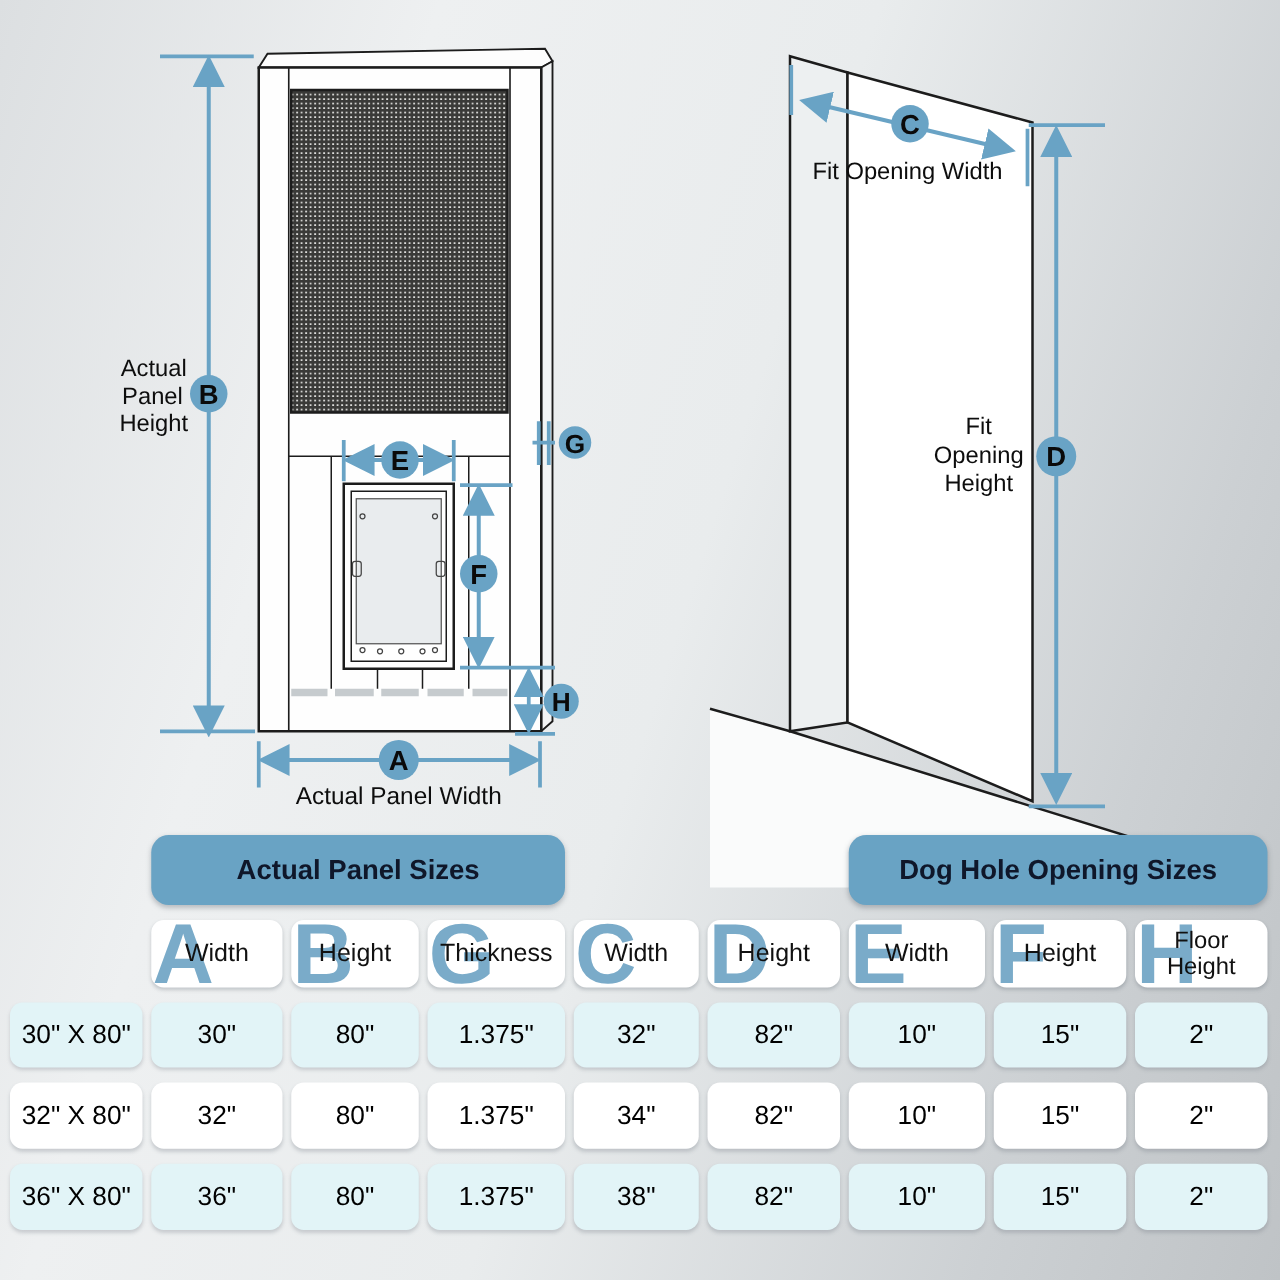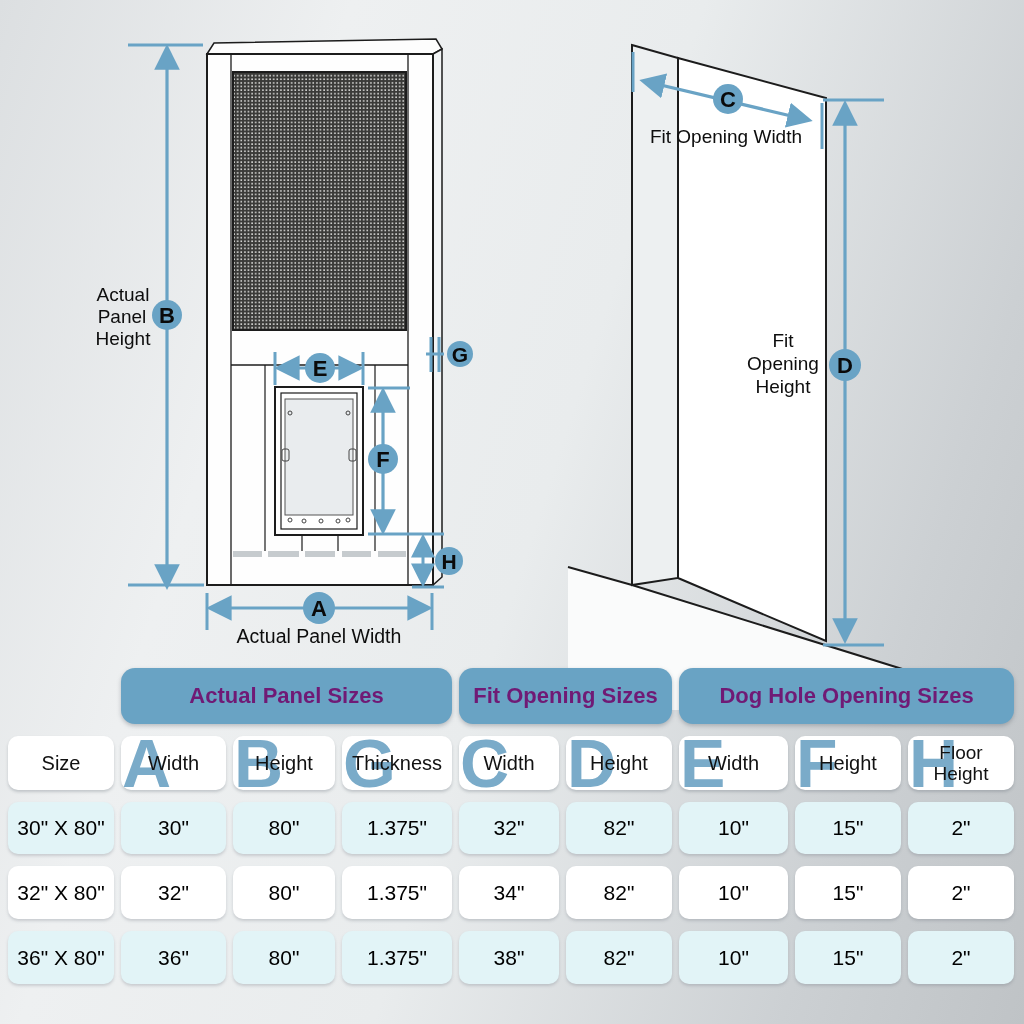--- a/index.html
+++ b/index.html
@@ -5,21 +5,21 @@
   html,body{margin:0;padding:0;}
   body{width:1024px;height:1024px;overflow:hidden;
        font-family:"Liberation Sans",sans-serif;
        background:linear-gradient(108deg,#dcdfe1 0%,#eef0f1 26%,#e9eced 52%,#ccd0d3 82%,#bfc3c6 100%);}
   .stage{position:relative;width:1024px;height:1024px;}
   svg{position:absolute;left:0;top:0;z-index:1;}
   .tbl{position:absolute;left:8px;top:668px;width:1006px;z-index:2;display:grid;
        grid-template-columns:106px 105px 102px 110px 100px 106px 109px 106px 106px;
        grid-template-rows:56px 54px 52px 53px 53px;
        row-gap:12px;column-gap:7px;}
-  .bubble{background:#69a3c4;border-radius:14px;color:#701a75;font-weight:bold;font-size:22px;
+  .bubble{background:#69a3c4;border-radius:14px;color:#0f172a;font-weight:bold;font-size:22px;
           display:flex;align-items:center;justify-content:center;
           box-shadow:0 2px 4px rgba(80,90,100,.35);}
   .hcell{position:relative;background:#ffffff;border-radius:10px;display:flex;align-items:center;
          justify-content:center;font-size:20px;color:#111;
          box-shadow:0 2px 3px rgba(95,105,115,.30);}
   .big{position:absolute;left:1px;top:50%;transform:translateY(-50%);font-size:68px;font-weight:bold;
        color:#7aabc9;line-height:1;letter-spacing:-2px;pointer-events:none;}
   .hlbl{position:relative;z-index:1;text-align:center;line-height:1.12;}
   .wrap .hlbl{max-width:66px;font-size:19px;text-align:center;}
   .cell{background:#ffffff;border-radius:10px;display:flex;align-items:center;justify-content:center;
@@ -135,26 +135,22 @@
       <text x="726" y="143">Fit Opening Width</text>
       <text x="783" y="347">Fit</text>
       <text x="783" y="370">Opening</text>
       <text x="783" y="393">Height</text>
     </g>
   </g>
 </svg>
 
 <div class="tbl">
   <div class="bubble" style="grid-area:1/2/2/5">Actual Panel Sizes</div>
-  <div class="bubble" style="grid-area:1/5/2/7">Fit Opening Sizes</div>
   <div class="bubble" style="grid-area:1/7/2/10">Dog Hole Opening Sizes</div>
 
-  <div class="hcell" style="grid-area:2/1">
-        <span class="hlbl">Size</span>
-      </div>
   <div class="hcell" style="grid-area:2/2">
         <span class="big">A</span>
         <span class="hlbl">Width</span>
       </div>
   <div class="hcell" style="grid-area:2/3">
         <span class="big">B</span>
         <span class="hlbl">Height</span>
       </div>
   <div class="hcell" style="grid-area:2/4">
         <span class="big">G</span>

